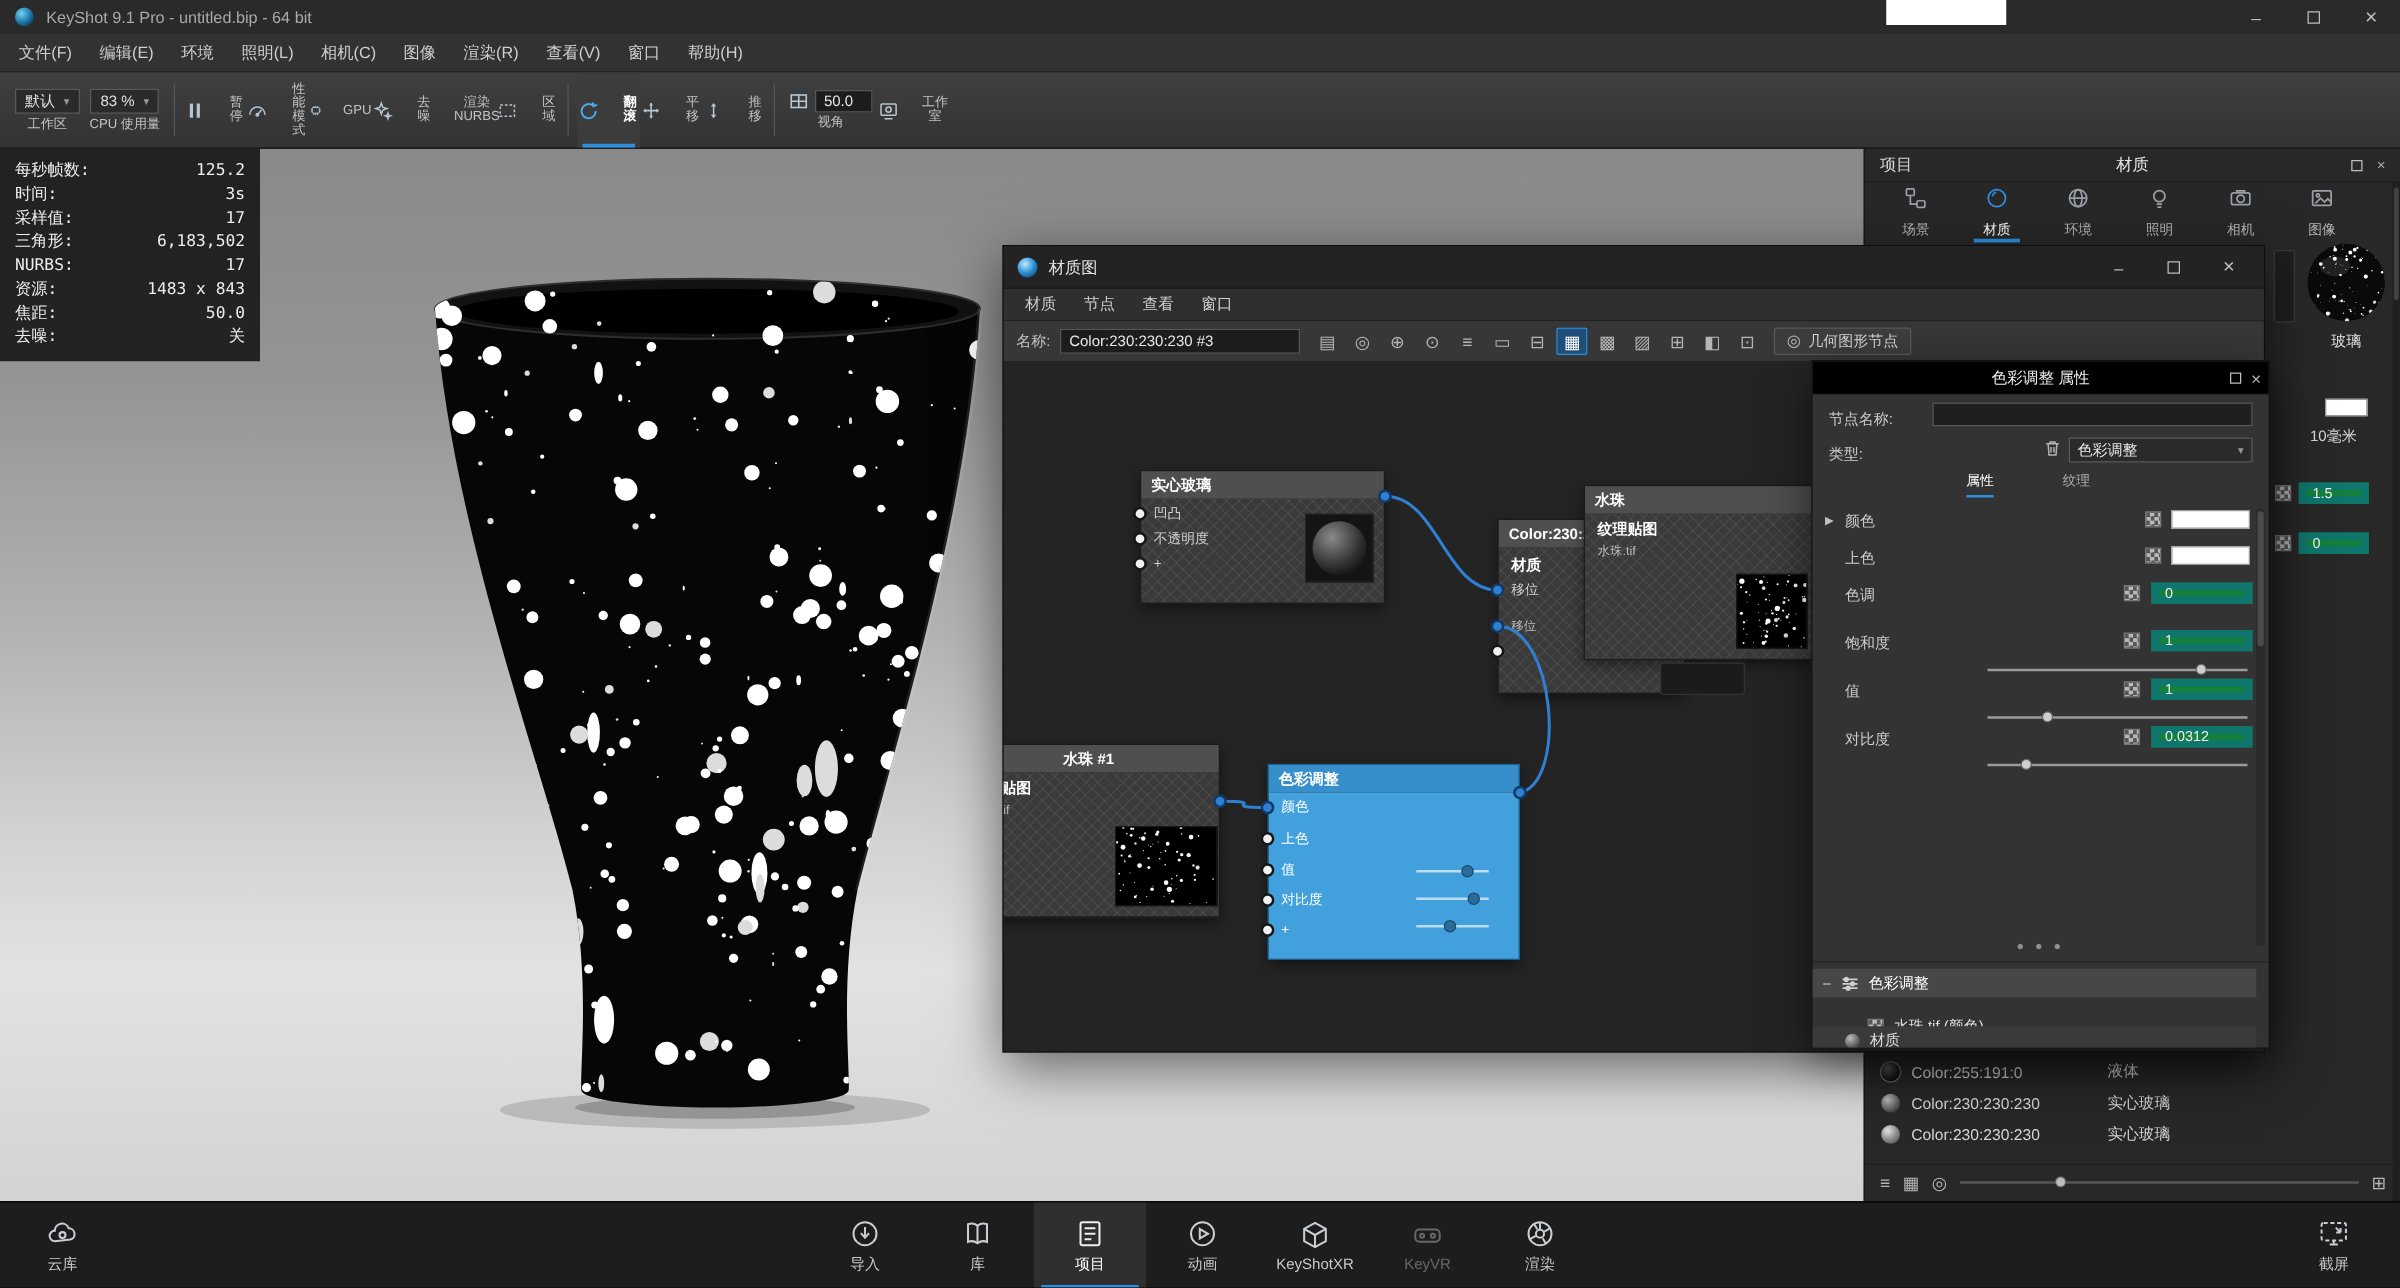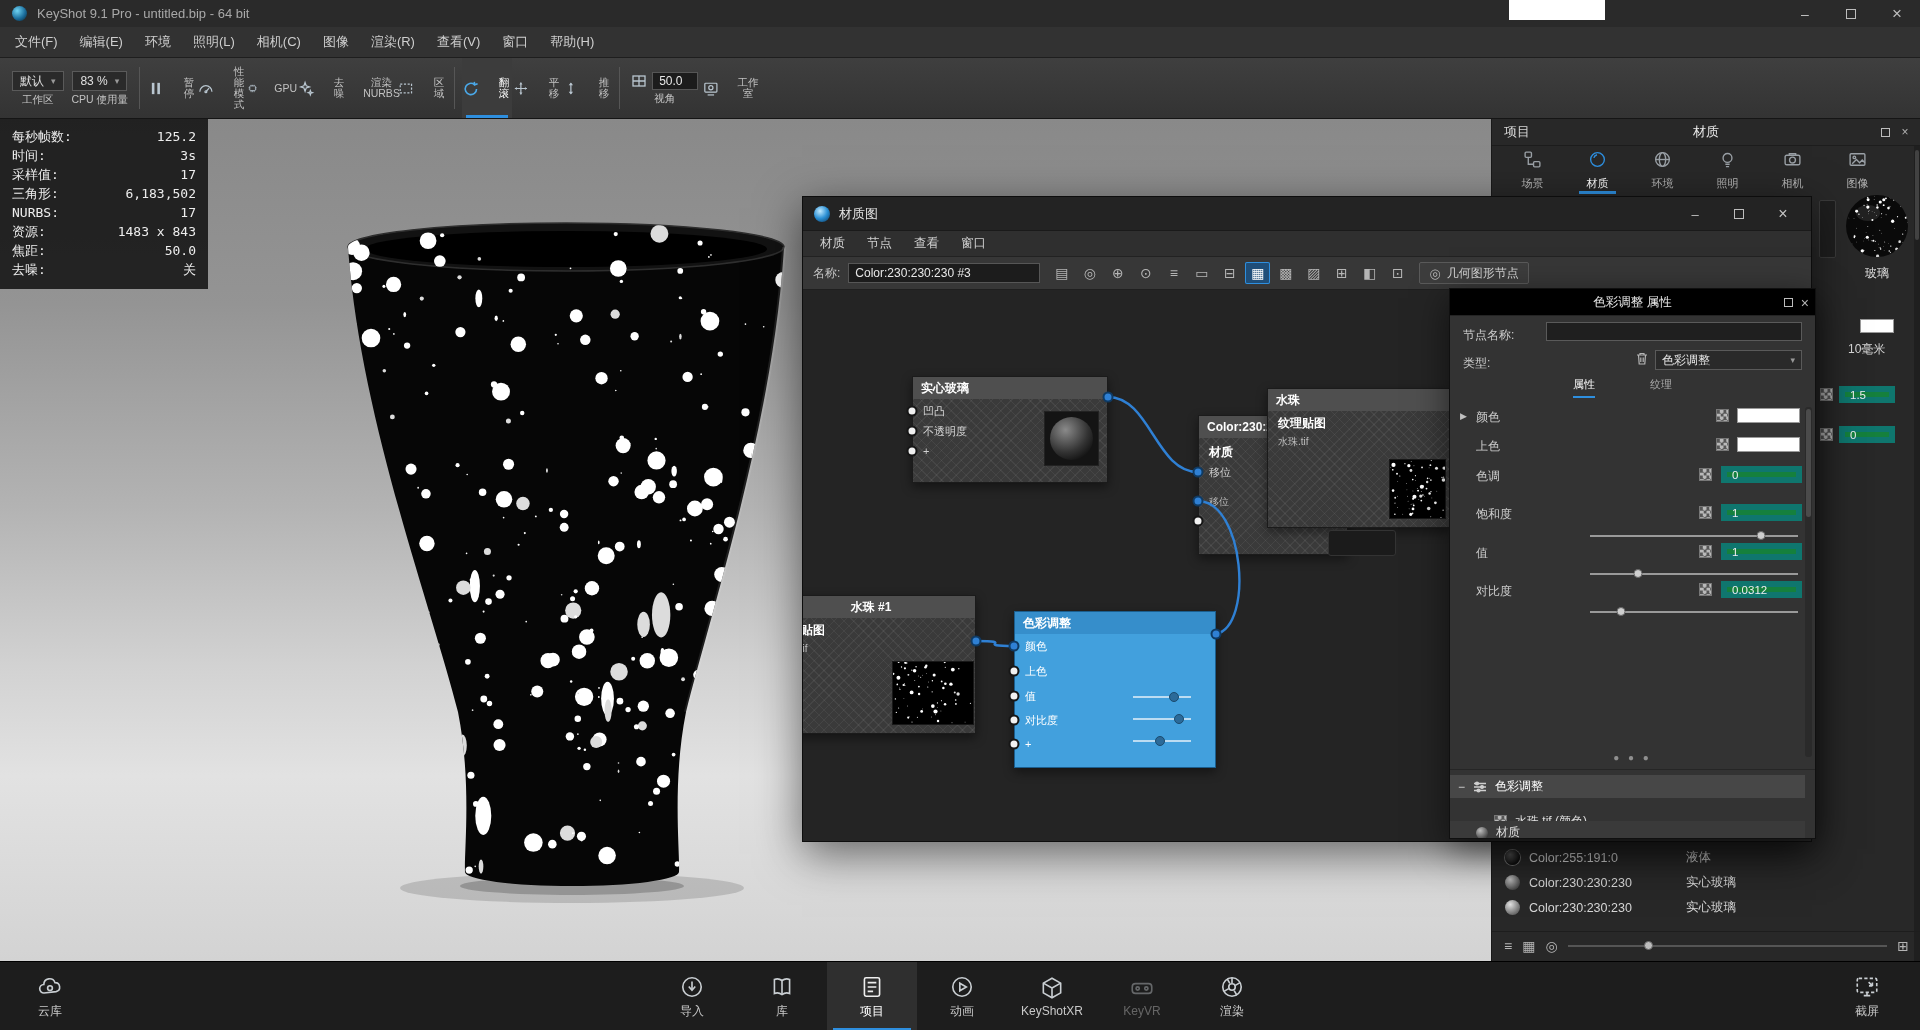--- a/index.html
+++ b/index.html
@@ -24,21 +24,21 @@
 
   
   .toolbar{position:absolute;left:0;top:58px;width:1920px;height:61px;z-index:12;
            background:linear-gradient(#3f3f3f,#333);border-bottom:1px solid #151515;display:flex;align-items:stretch;padding-left:8px;}
   .tgroup{display:flex;flex-direction:column;align-items:center;justify-content:center;gap:3px;padding:0 4px;}
   .tsel{display:flex;align-items:center;gap:7px;background:#2a2a2a;border:1px solid #5a5a5a;height:20px;padding:0 7px;font-size:12px;color:#e0e0e0;}
   .tsel .car{font-size:9px;color:#999;}
   .tlabel{font-size:10.5px;color:#c2c2c2;line-height:11px;text-align:center;}
   .tbtn{width:50px;display:flex;flex-direction:row;align-items:center;justify-content:flex-start;gap:16px;position:relative;}
   .tbtn svg{width:23px;height:23px;stroke:#b9c6d0;fill:none;stroke-width:1.5;display:block;}
-  .tbtn.active{background:#3c3c3c;}
+  .tbtn.active{background:#3c3c3c;font-weight:bold;}
   .tbtn.active::after{content:"";position:absolute;left:4px;right:4px;bottom:0;height:3px;background:#2e8fdf;}
   .tbtn.active .tlabel{color:#fff;}
   .tbtn.active svg{stroke:#4aa8e8;}
   .tsep{width:1px;background:#565656;margin:9px 7px;}
 
   
   .stats{position:absolute;left:0;top:119px;width:208px;background:rgba(15,15,15,.85);padding:8px 12px 10px;z-index:5;
          font-family:"DejaVu Sans Mono",monospace;font-size:13px;color:#ededed;}
   .stat-row{display:flex;justify-content:space-between;line-height:19px;white-space:nowrap;}
 

